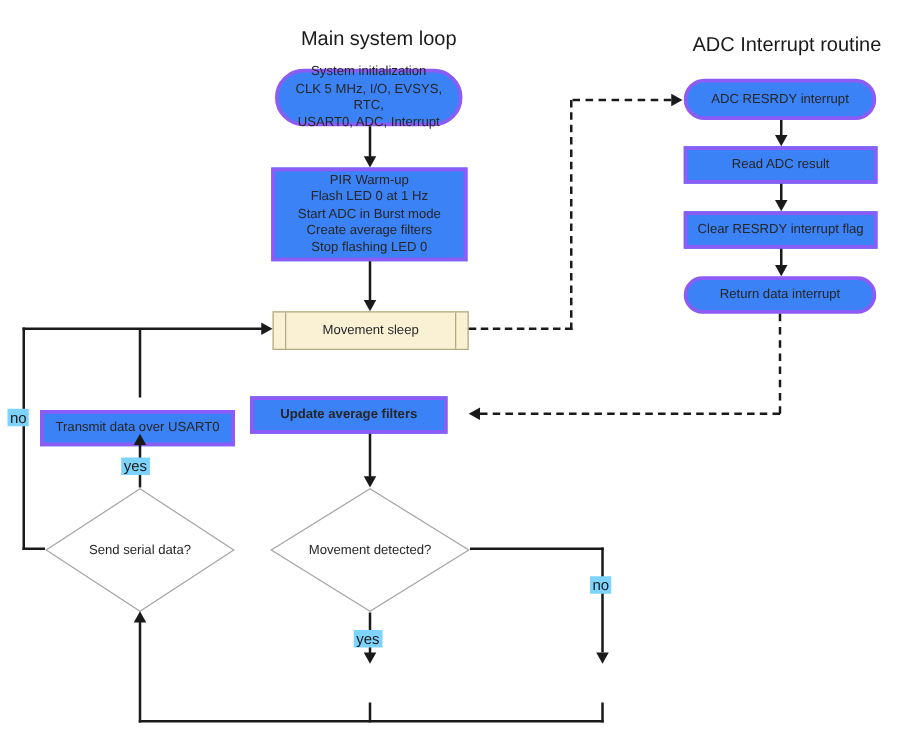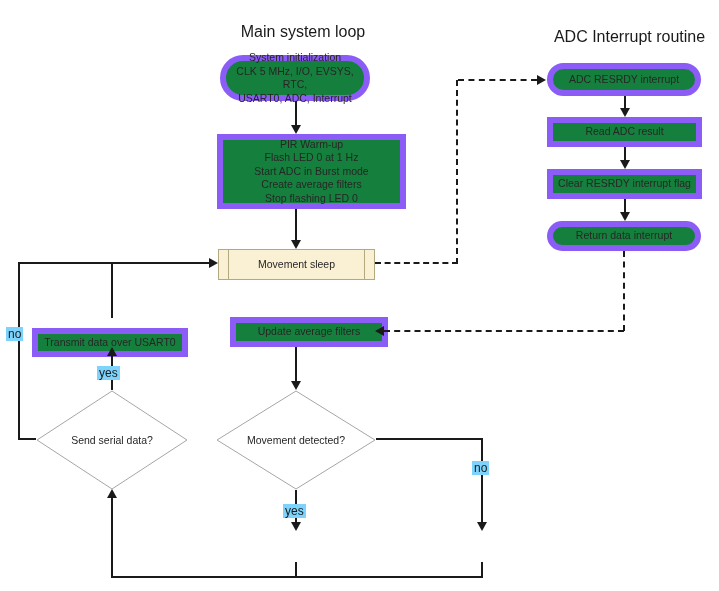--- a/index.html
+++ b/index.html
@@ -4,22 +4,22 @@
 <style>
   html,body { margin:0; padding:0; background:#fff; }
   #canvas {
     position:relative; width:719px; height:591px; background:#ffffff;
     font-family:"Liberation Sans", sans-serif; color:#262626; overflow:hidden;
   }
   .title {
     position:absolute; font-size:16px; color:#1a1a1a; text-align:center; white-space:nowrap;
   }
   .box {
-    position:absolute; box-sizing:border-box; background:#15803d;
-    border:6px solid #8b5cf6; display:flex; align-items:center; justify-content:center;
+    position:absolute; box-sizing:border-box; background:#3b82f6;
+    border:3px solid #8b5cf6; display:flex; align-items:center; justify-content:center;
     text-align:center; font-size:10.5px; line-height:13.5px; color:#262626;
     white-space:pre-line; padding:1px 4px;
   }
   .stadium { border-radius:999px; }
   .standby {
     background:#faf1d5; border:1px solid #b3a87e;
   }
   .standby .inner-l, .standby .inner-r {
     position:absolute; top:0; bottom:0; width:1px; background:#b3a87e;
   }
@@ -51,33 +51,33 @@
 <body>
 
 <div id="canvas">
 
   <div class="title" style="left:217px; top:23px; width:172px;">Main system loop</div>
   <div class="title" style="left:540px; top:28px; width:179px;">ADC Interrupt routine</div>
 
   <div class="box stadium" style="left:220px; top:55px; width:150px; height:46px; border-radius:23px;">System initialization
 CLK 5 MHz, I/O, EVSYS, RTC,
 USART0, ADC, Interrupt</div>
-  <div class="box" style="left:217px; top:134px; width:189px; height:75px;">PIR Warm-up
+  <div class="box" style="left:217px; top:134px; width:157px; height:75px;">PIR Warm-up
 Flash LED 0 at 1 Hz
 Start ADC in Burst mode
 Create average filters
 Stop flashing LED 0</div>
 
   <div class="box standby" style="left:218px; top:249px; width:157px; height:31px;">
     <span class="inner-l"></span>
     <span>Movement sleep</span>
     <span class="inner-r"></span>
   </div>
 
-  <div class="box" style="left:230px; top:317px; width:158px; height:30px;">Update average filters</div>
+  <div class="box" style="left:200px; top:317px; width:158px; height:30px;font-weight:bold;">Update average filters</div>
 
   <div class="diamond" style="left:216px; top:390px; width:160px; height:100px;">
     <svg width="160" height="100" viewBox="0 0 160 100">
       <polygon points="80,1 159,50 80,99 1,50" fill="#ffffff" stroke="#a6a6a6" stroke-width="1"></polygon>
     </svg>
     <div class="dtext">Movement detected?</div>
   </div>
 
 
   <div class="box" style="left:32px; top:328px; width:156px; height:29px;">Transmit data over USART0</div>

